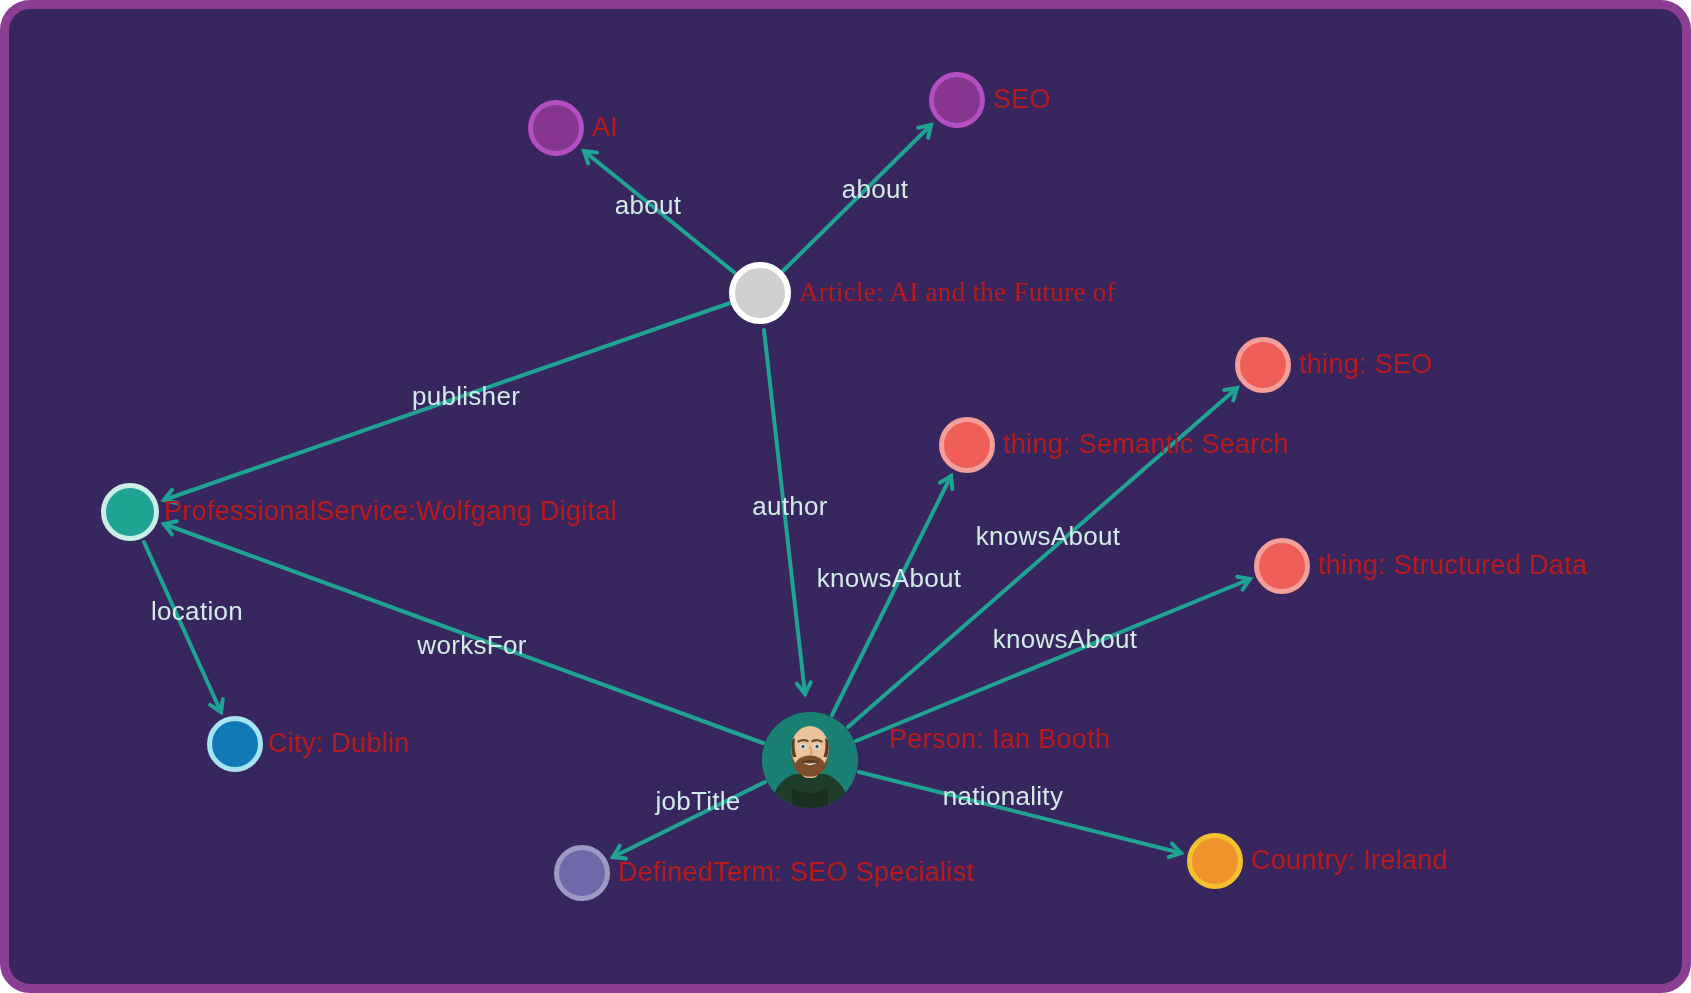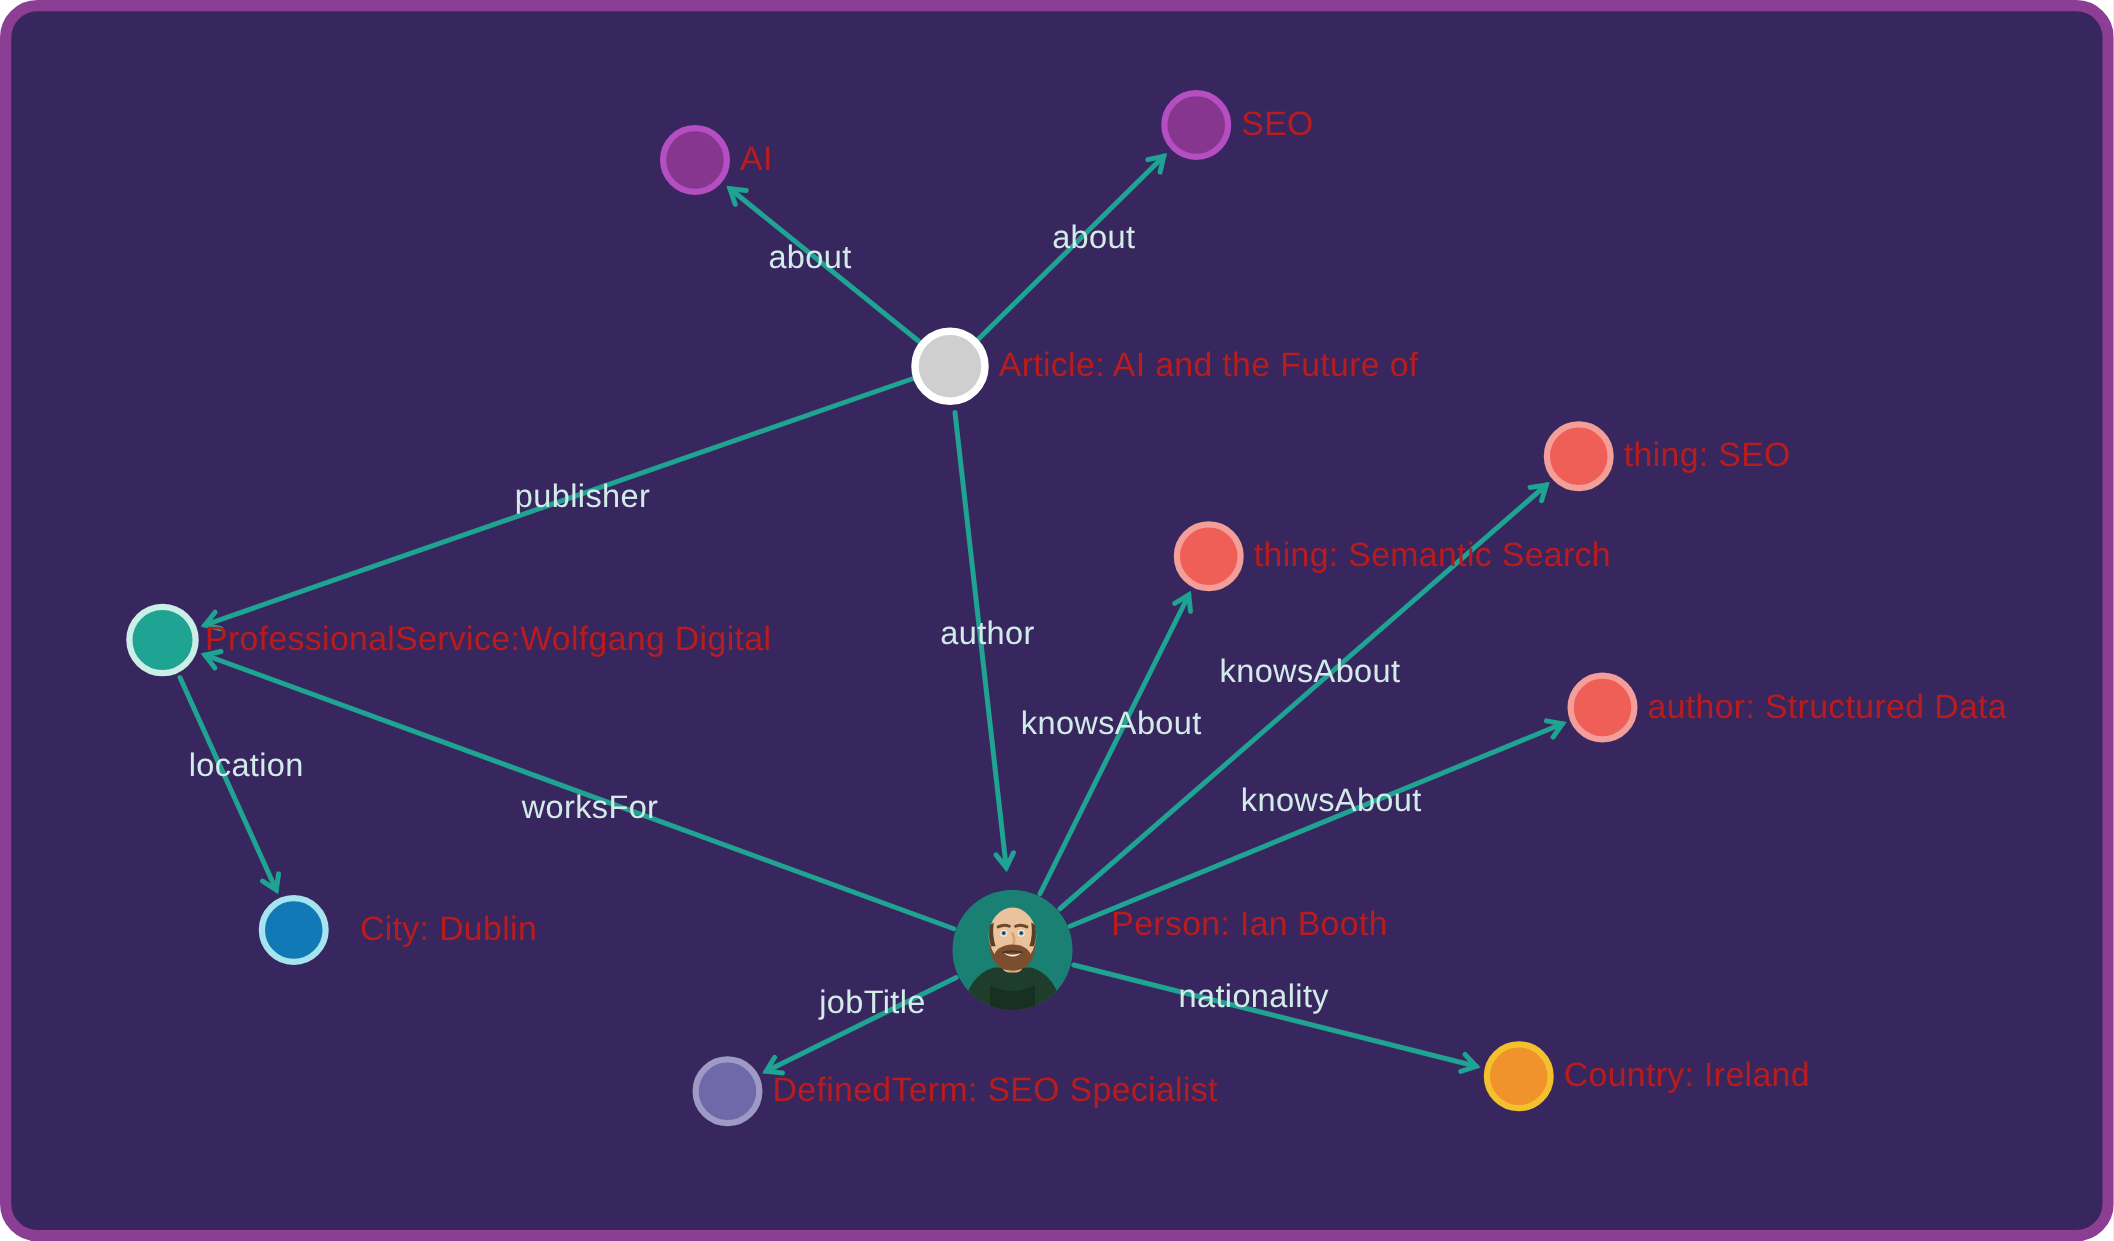--- a/index.html
+++ b/index.html
@@ -106,33 +106,33 @@
   <div class="edge-label" style="left:698px; top:802px;text-align:right;">jobTitle</div>
   <div class="edge-label" style="left:1003px; top:797px;">nationality</div>
 
   <div class="node n-topic" style="left:528px; top:100px;"></div>
   <div class="node-label" style="left:592px; top:111px;">AI</div>
 
   <div class="node n-topic" style="left:929px; top:72px;"></div>
   <div class="node-label" style="left:993px; top:83px;">SEO</div>
 
   <div class="node n-article" style="left:729px; top:262px;"></div>
-  <div class="node-label" style="left:799px; top:276px;">Article: AI and the Future of</div>
+  <div class="node-label" style="left:799px; top:276px;font-family:Liberation Serif, serif;">Article: AI and the Future of</div>
 
   <div class="node n-service" style="left:101px; top:483px;"></div>
   <div class="node-label" style="left:164px; top:495px;">ProfessionalService:Wolfgang Digital</div>
 
   <div class="node n-thing" style="left:1235px; top:337px;"></div>
   <div class="node-label" style="left:1299px; top:348px;">thing: SEO</div>
 
   <div class="node n-thing" style="left:939px; top:417px;"></div>
   <div class="node-label" style="left:1003px; top:428px;">thing: Semantic Search</div>
 
   <div class="node n-thing" style="left:1254px; top:538px;"></div>
-  <div class="node-label" style="left:1318px; top:549px;">author: Structured Data</div>
+  <div class="node-label" style="left:1318px; top:549px;">thing: Structured Data</div>
 
   <div class="node n-person" style="left:762px; top:712px;">
     <svg viewBox="0 0 96 96" aria-hidden="true">
       <circle cx="48" cy="48" r="48" fill="#1b8074"></circle>
 
       <path d="M8 96 Q13 68 33 62 L63 62 Q83 68 88 96 Z" fill="#1f3d2b"></path>
       <path d="M30 76 Q48 86 66 76 L66 96 L30 96 Z" fill="#17301f"></path>
 
       <rect x="40" y="50" width="16" height="16" rx="5" fill="#dcae85"></rect>
 
@@ -156,20 +156,20 @@
       <path d="M29.5 38 Q29 58 40 62.5 Q48 65.5 56 62.5 Q67 58 66.5 38 Q66 50 59 54.5 Q53.5 58 48 58 Q42.5 58 37 54.5 Q30 50 29.5 38 Z" fill="#7b4f2e"></path>
       <ellipse cx="48" cy="54" rx="15" ry="10.5" fill="#7b4f2e"></ellipse>
 
       <path d="M40.5 50 Q48 56.5 55.5 50 Q48 53.5 40.5 50 Z" fill="#f7f3ee"></path>
       <path d="M40.5 50 Q48 48.2 55.5 50" stroke="#53361e" stroke-width="1.6" fill="none" stroke-linecap="round"></path>
     </svg>
   </div>
   <div class="node-label" style="left:889px; top:723px;">Person: Ian Booth</div>
 
   <div class="node n-city" style="left:207px; top:716px;"></div>
-  <div class="node-label" style="left:288px; top:727px;">City: Dublin</div>
+  <div class="node-label" style="left:268px; top:727px;">City: Dublin</div>
 
   <div class="node n-term" style="left:554px; top:845px;"></div>
   <div class="node-label" style="left:618px; top:856px;">DefinedTerm: SEO Specialist</div>
 
   <div class="node n-country" style="left:1187px; top:833px;"></div>
   <div class="node-label" style="left:1251px; top:844px;">Country: Ireland</div>
 </div>
 
 </body></html>

